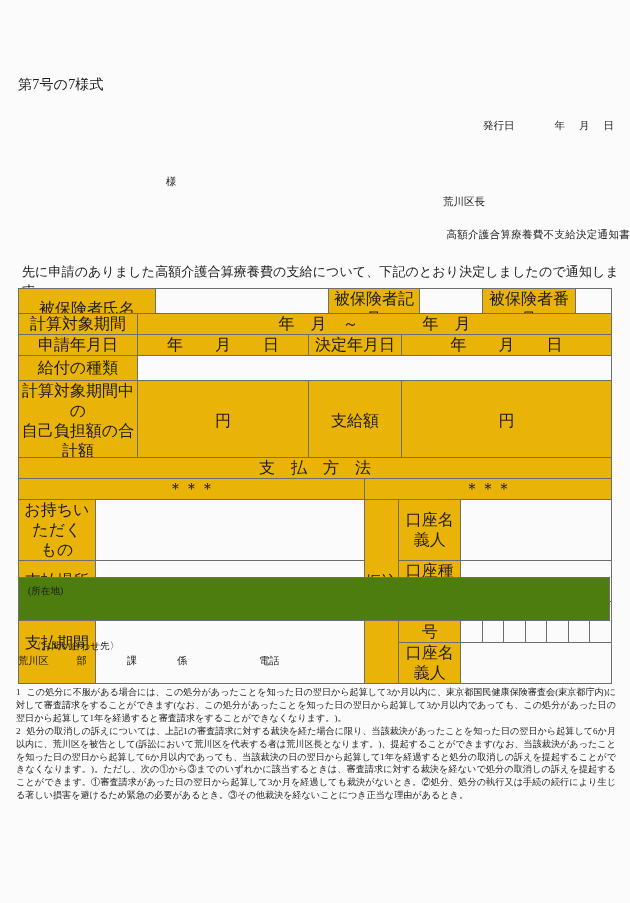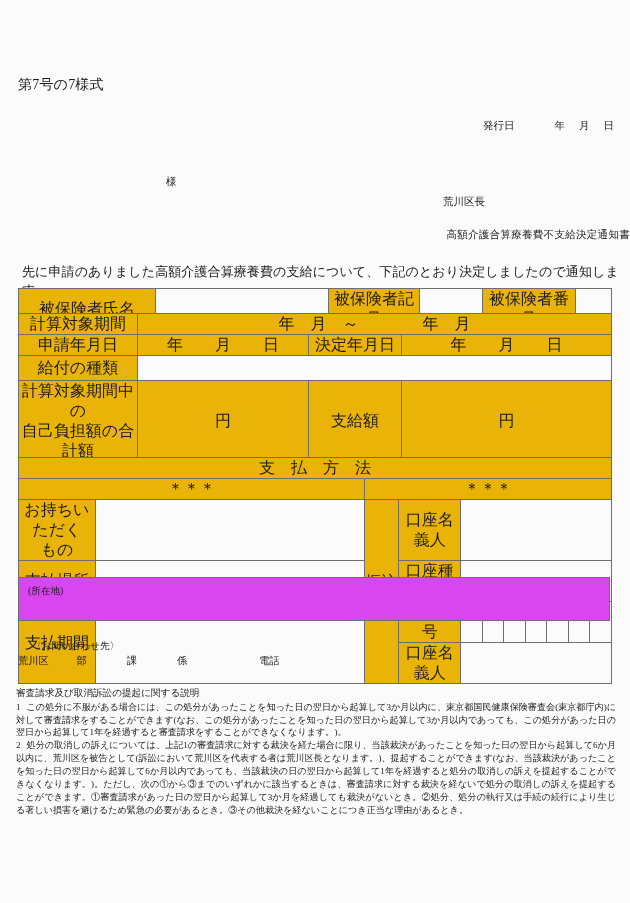--- a/index.html
+++ b/index.html
@@ -99,21 +99,21 @@
     width: 20px;
   }
 
   
   .addr-box {
     position: absolute;
     left: 18px; top: 577px;
     width: 592px;
     height: 44px;
     border: 1px solid #6e6e6e;
-    background: #d946ef;
+    background: #4d7c0f;
     box-sizing: border-box;
   }
   .addr-box .txt {
     position: absolute;
     left: 9px; top: 7px;
     font-size: 9.6px;
   }
   .contact-label {
     position: absolute;
     left: 32px; top: 640px;
@@ -262,21 +262,20 @@
     <div class="txt">(所在地)</div>
   </div>
 
   <div class="contact-label">〈お問い合わせ先〉</div>
 
   <div class="contact-row">
     <span class="c1">荒川区</span><span class="c2">部</span><span class="c3">課</span><span class="c4">係</span><span>電話</span>
   </div>
 
   <div class="notes">
-    <div class="note-head">審査請求及び取消訴訟の提起に関する説明</div>
     <div class="note-item">
       <span class="num">1</span><span>この処分に不服がある場合には、この処分があったことを知った日の翌日から起算して3か月以内に、東京都国民健康保険審査会(東京都庁内)に対して審査請求をすることができます(なお、この処分があったことを知った日の翌日から起算して3か月以内であっても、この処分があった日の翌日から起算して1年を経過すると審査請求をすることができなくなります。)。</span>
     </div>
     <div class="note-item">
       <span class="num">2</span><span>処分の取消しの訴えについては、上記1の審査請求に対する裁決を経た場合に限り、当該裁決があったことを知った日の翌日から起算して6か月以内に、荒川区を被告として(訴訟において荒川区を代表する者は荒川区長となります。)、提起することができます(なお、当該裁決があったことを知った日の翌日から起算して6か月以内であっても、当該裁決の日の翌日から起算して1年を経過すると処分の取消しの訴えを提起することができなくなります。)。ただし、次の①から③までのいずれかに該当するときは、審査請求に対する裁決を経ないで処分の取消しの訴えを提起することができます。①審査請求があった日の翌日から起算して3か月を経過しても裁決がないとき。②処分、処分の執行又は手続の続行により生じる著しい損害を避けるため緊急の必要があるとき。③その他裁決を経ないことにつき正当な理由があるとき。</span>
     </div>
   </div>
 
 </div>
 

